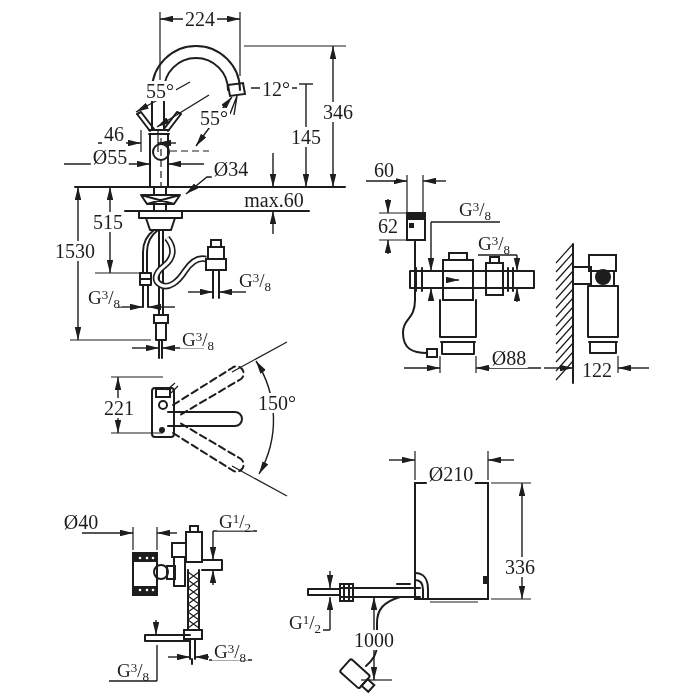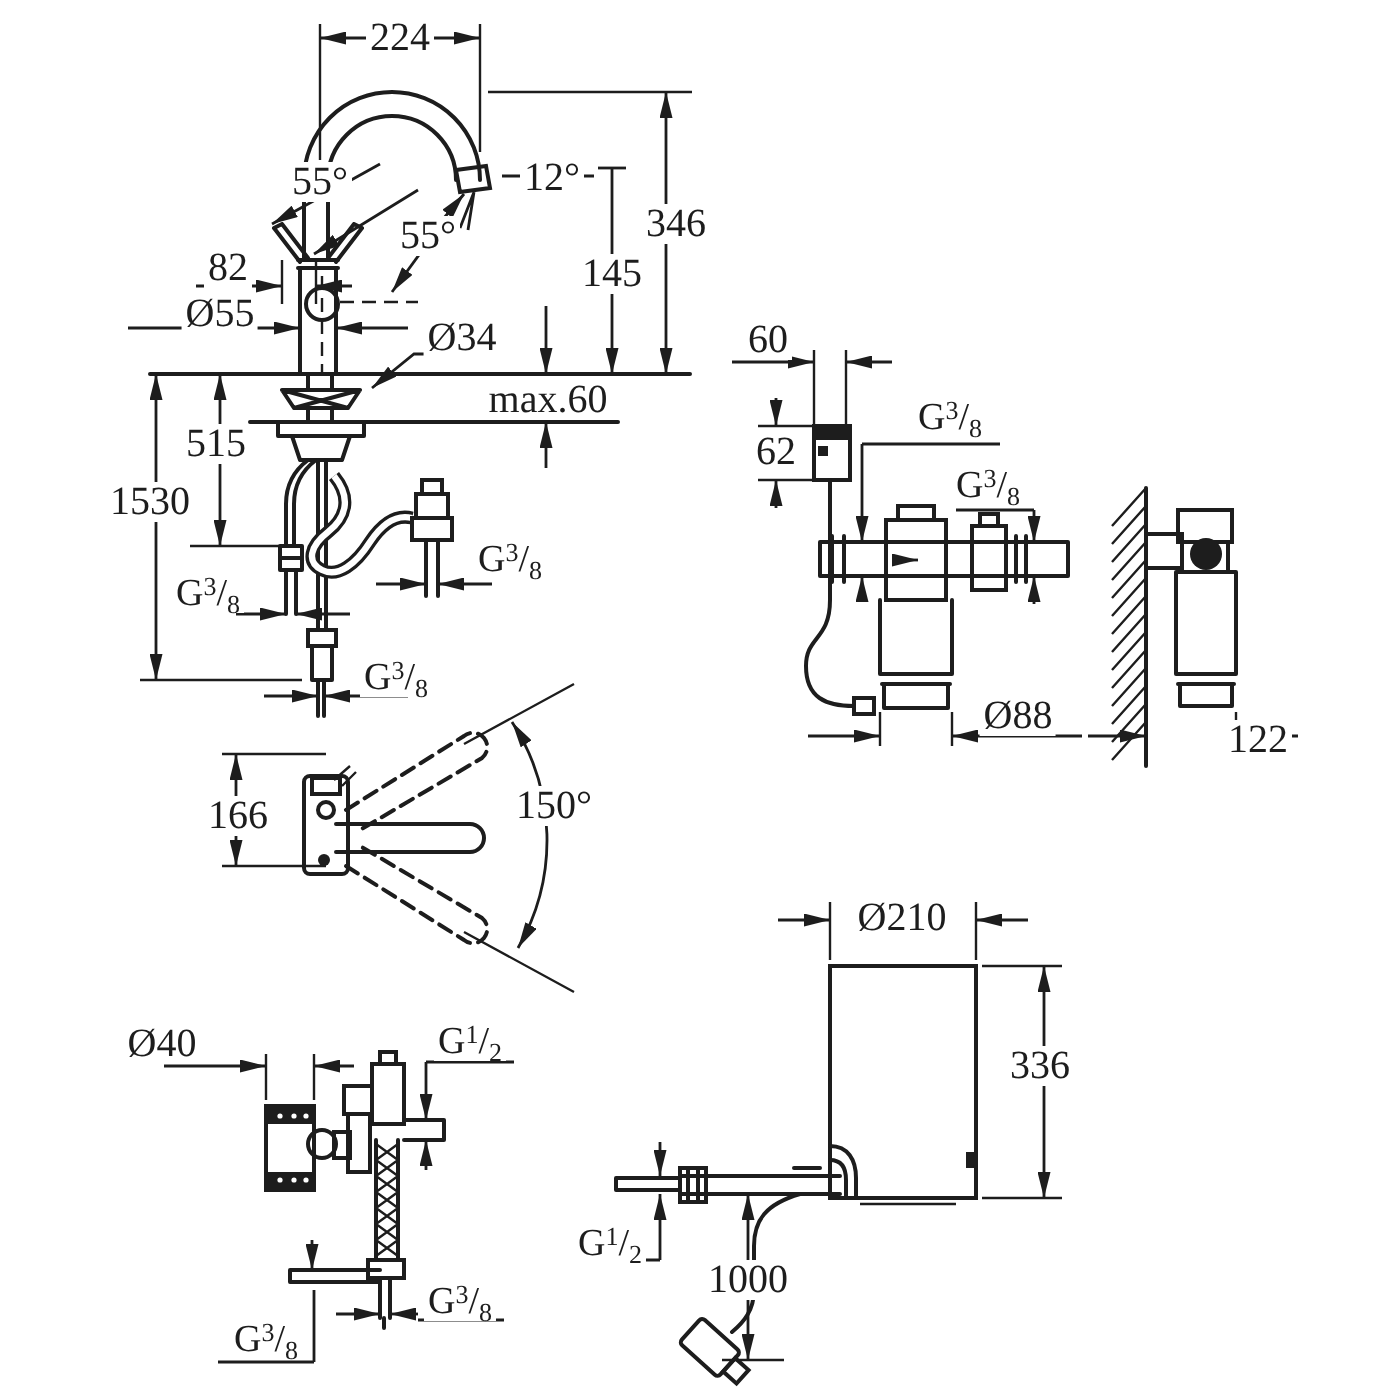--- a/index.html
+++ b/index.html
@@ -11,24 +11,24 @@
   .thr{font-size:19px;}
   .thr sup{font-size:13px;vertical-align:5px;line-height:0;}
   .thr sub{font-size:13px;vertical-align:-4px;line-height:0;}
   
   .L224{left:200px;top:19px}   .L10{left:276px;top:89px}   .L418{left:338px;top:112px}
   .L288{left:306px;top:137px}  .L55A{left:160px;top:91px}  .L55B{left:214px;top:118px}
   .L46{left:114px;top:134px}   .LO55{left:110px;top:157px} .LO34{left:231px;top:169px}
   .LMAX{left:274px;top:200px}  .L515{left:108px;top:222px} .L1530{left:75px;top:251px}
   .G38A{left:104px;top:297px}  .G38B{left:255px;top:280px} .G38C{left:198px;top:339px}
   .L50{left:384px;top:170px}   .L62{left:388px;top:226px}  .G38D{left:475px;top:209px}
-  .G38E{left:494px;top:243px}  .LO88{left:509px;top:358px} .L122{left:629px;top:370px}
+  .G38E{left:494px;top:243px}  .LO88{left:509px;top:358px} .L122{left:597px;top:370px}
   .L166{left:119px;top:408px}  .L150{left:277px;top:403px} .LO40{left:81px;top:522px}
   .G12A{left:235px;top:521px}  .G38F{left:230px;top:651px} .G38G{left:133px;top:670px}
-  .LO210{left:451px;top:459px} .L336{left:520px;top:533px} .G12B{left:305px;top:622px}
+  .LO210{left:451px;top:474px} .L336{left:520px;top:567px} .G12B{left:305px;top:622px}
   .L1600{left:374px;top:640px}
   
   .obj{stroke:#1d1d1d;stroke-width:2;fill:none;stroke-linecap:round;}
   .dim{stroke:#1d1d1d;stroke-width:1.4;fill:none;}
   .thin{stroke:#1d1d1d;stroke-width:1.2;fill:none;}
   .dash{stroke-dasharray:7 4;}
   .tube{stroke:#1d1d1d;stroke-width:6.5;fill:none;}
   .tubein{stroke:#fff;stroke-width:3.2;fill:none;}
   .fillp{fill:#1d1d1d;stroke:none;}
 </style>
@@ -232,39 +232,39 @@
     <path class="thin" d="M361,680 H392"></path>
   </g>
 </svg>
 
   <div class="lbl L224">224</div>
   <div class="lbl L10">12°</div>
   <div class="lbl L418">346</div>
   <div class="lbl L288">145</div>
   <div class="lbl L55A">55°</div>
   <div class="lbl L55B">55°</div>
-  <div class="lbl L46">82</div>
+  <div class="lbl L46">46</div>
   <div class="lbl LO55">Ø55</div>
   <div class="lbl LO34">Ø34</div>
   <div class="lbl LMAX">max.60</div>
   <div class="lbl L515">515</div>
   <div class="lbl L1530">1530</div>
 
   <div class="lbl thr G38A"><span>G</span><sup>3</sup><span>/</span><sub>8</sub></div>
   <div class="lbl thr G38B"><span>G</span><sup>3</sup><span>/</span><sub>8</sub></div>
   <div class="lbl thr G38C"><span>G</span><sup>3</sup><span>/</span><sub>8</sub></div>
 
   <div class="lbl L50">60</div>
   <div class="lbl L62">62</div>
   <div class="lbl thr G38D"><span>G</span><sup>3</sup><span>/</span><sub>8</sub></div>
   <div class="lbl thr G38E"><span>G</span><sup>3</sup><span>/</span><sub>8</sub></div>
   <div class="lbl LO88">Ø88</div>
   <div class="lbl L122">122</div>
 
-  <div class="lbl L166">166</div>
+  <div class="lbl L166">221</div>
   <div class="lbl L150">150°</div>
 
   <div class="lbl LO40">Ø40</div>
   <div class="lbl thr G12A"><span>G</span><sup>1</sup><span>/</span><sub>2</sub></div>
   <div class="lbl thr G38F"><span>G</span><sup>3</sup><span>/</span><sub>8</sub></div>
   <div class="lbl thr G38G"><span>G</span><sup>3</sup><span>/</span><sub>8</sub></div>
 
   <div class="lbl LO210">Ø210</div>
   <div class="lbl L336">336</div>
   <div class="lbl thr G12B"><span>G</span><sup>1</sup><span>/</span><sub>2</sub></div>

